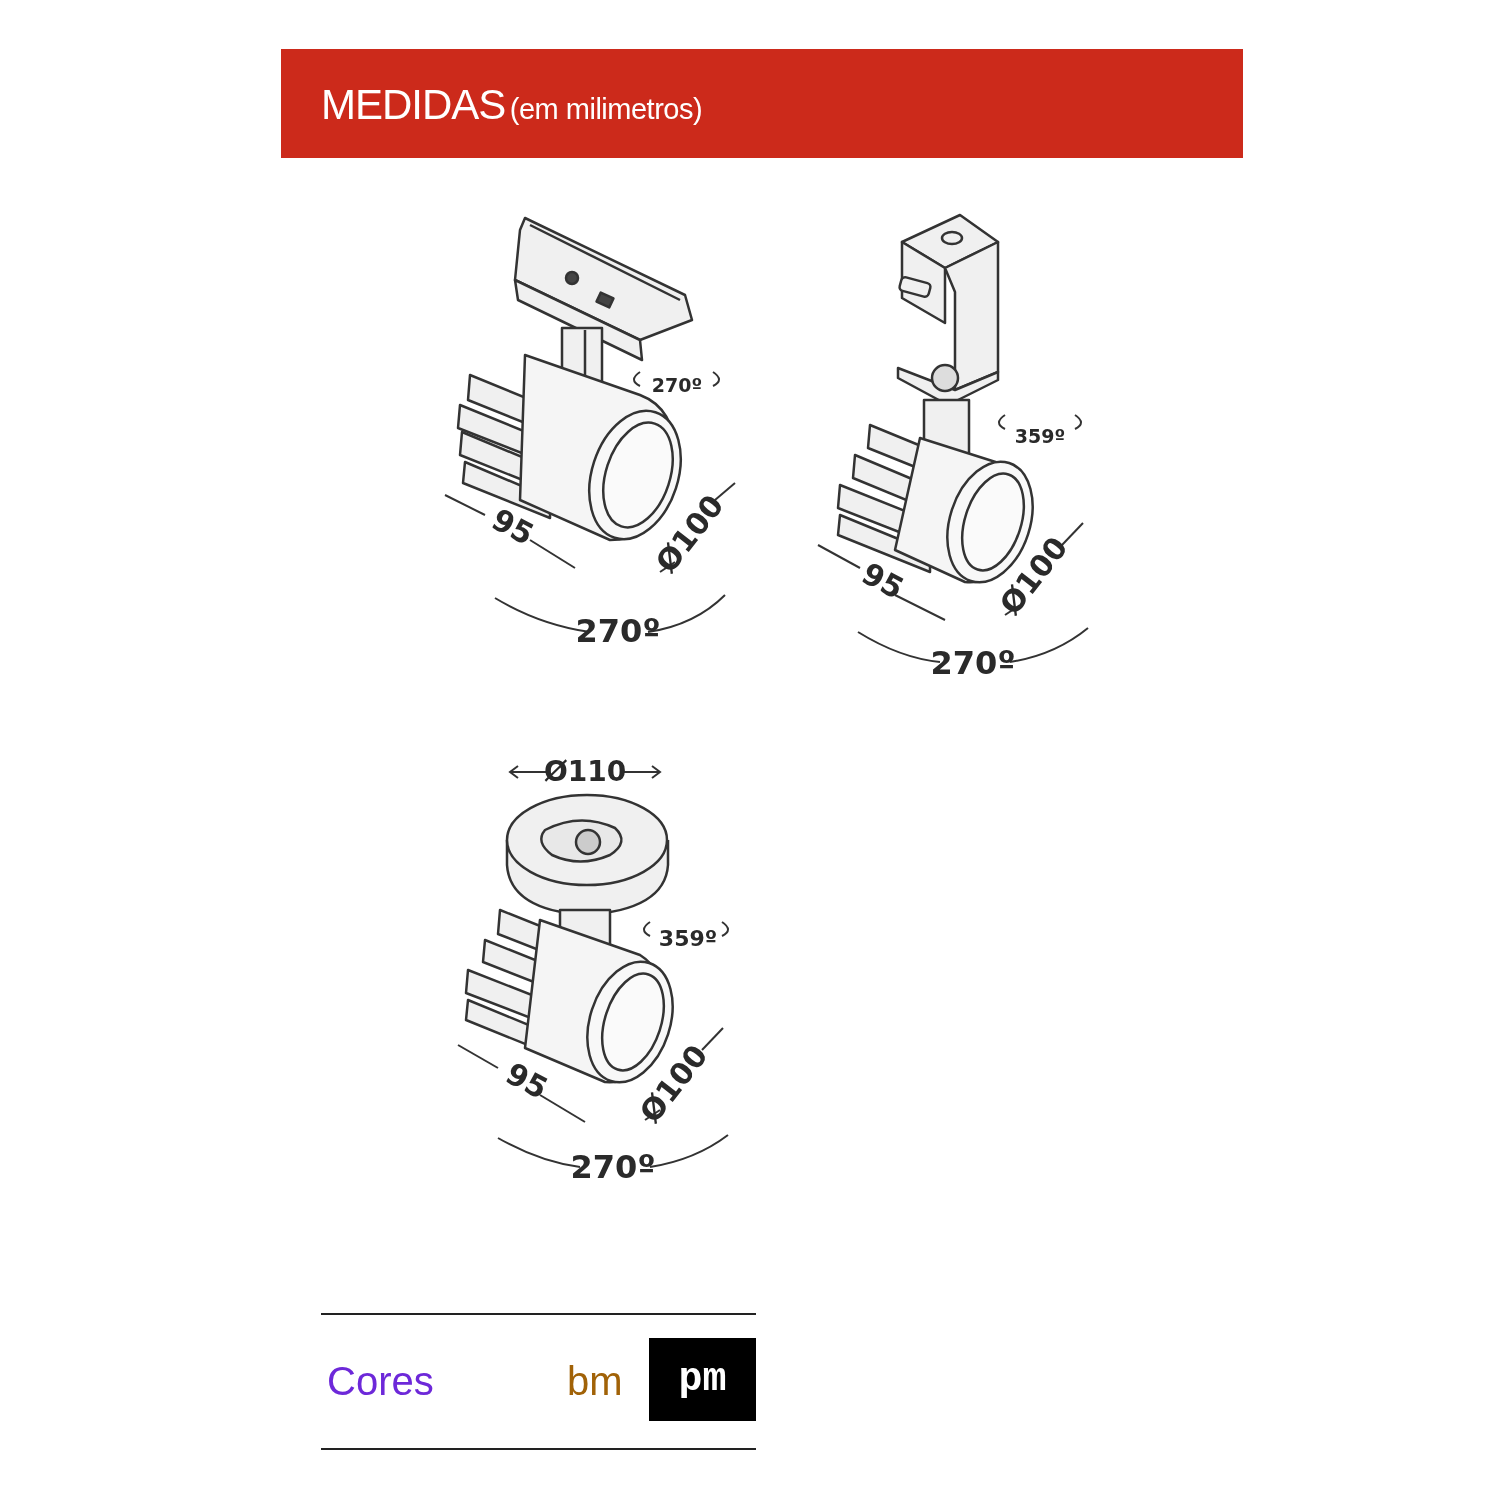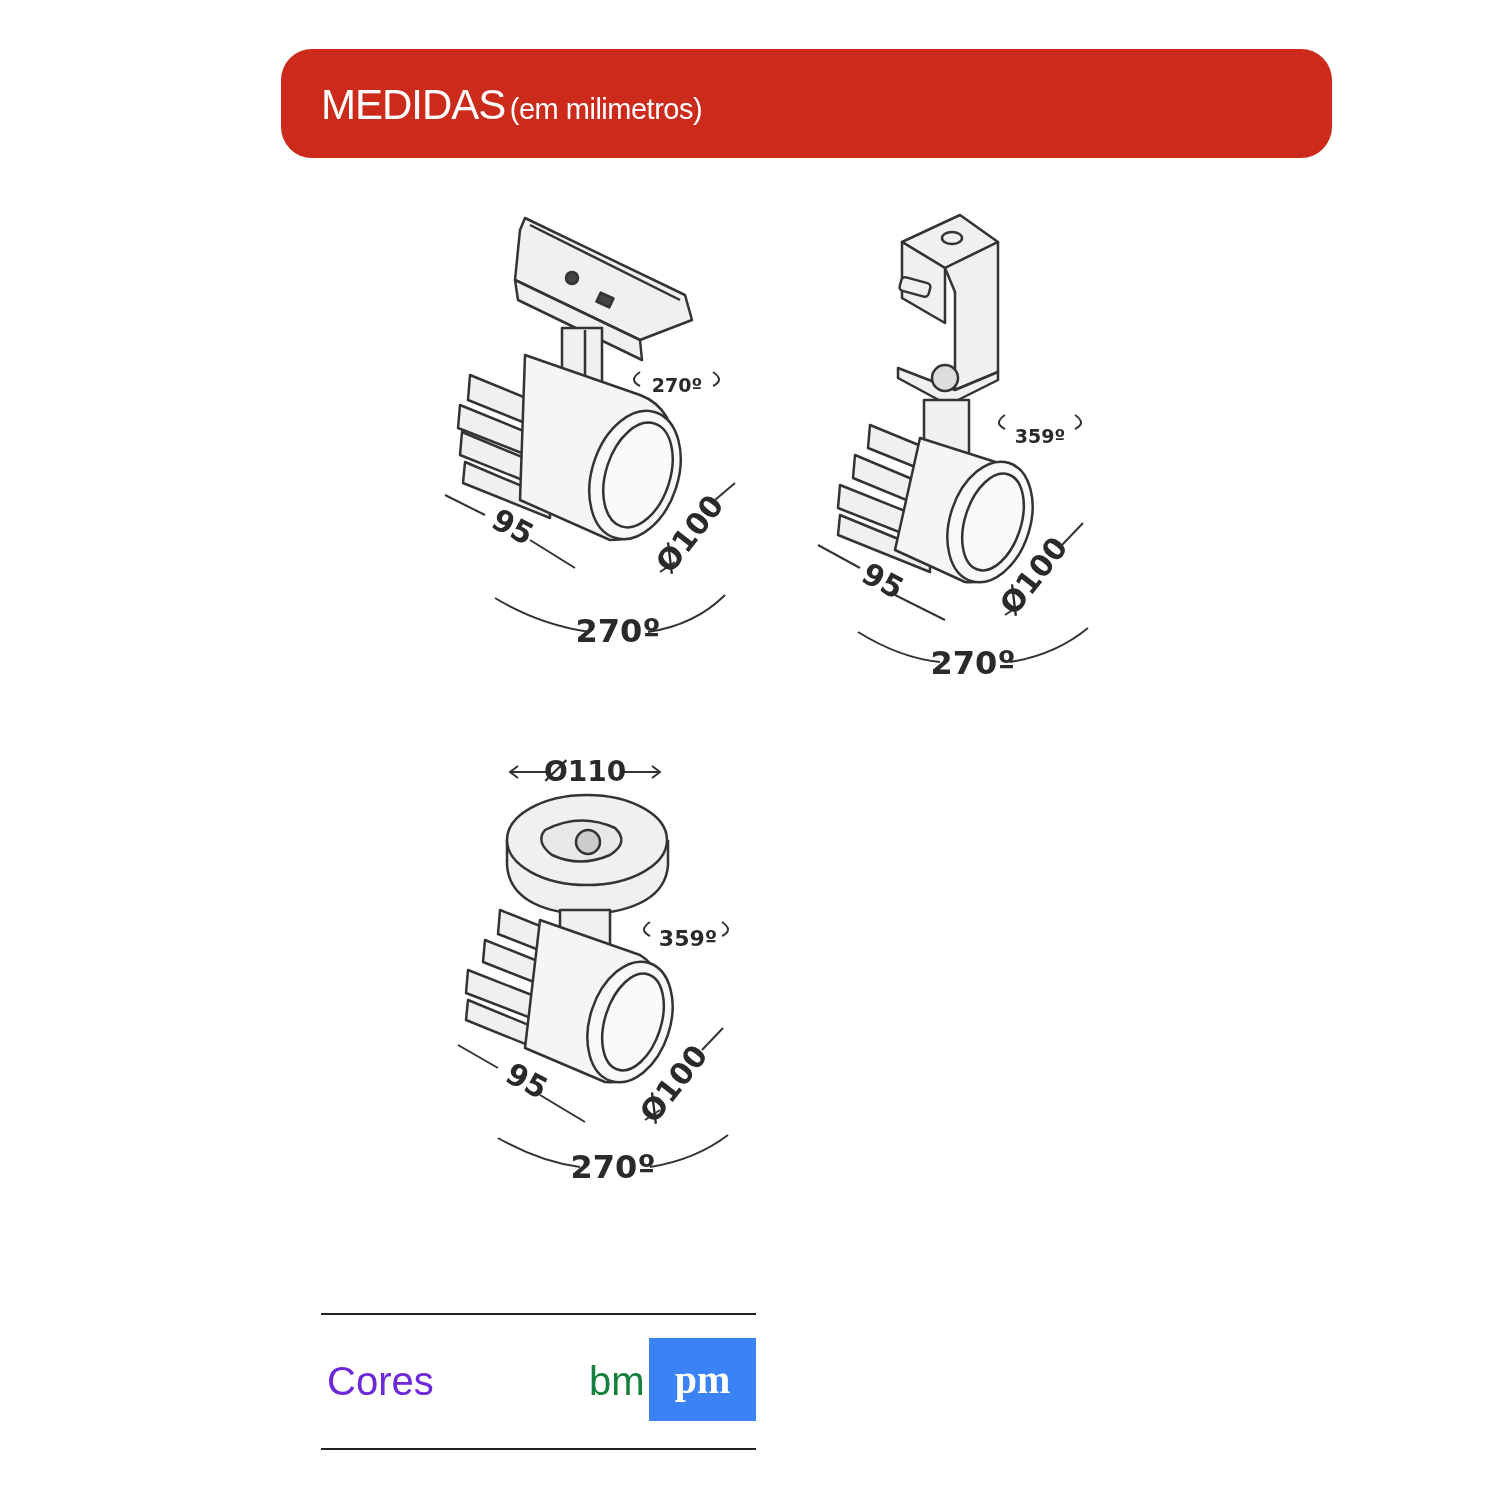--- a/index.html
+++ b/index.html
@@ -1,47 +1,45 @@
 <!DOCTYPE html>
 <html><head>
 <meta charset="utf-8">
 <style>
   html, body { margin: 0; padding: 0; background: #ffffff; }
   body { width: 1500px; height: 1500px; position: relative; overflow: hidden; font-family: "DejaVu Sans", sans-serif; }
   .header {
-    position: absolute; left: 281px; top: 49px; width: 1051px; height: 109px;
+    position: absolute; left: 281px; top: 49px; width: 962px; height: 109px;
     background: #cc2a1b;
-    border-radius: 31px;
   }
   .header .title {
     position: absolute; left: 40px; top: 32px; color: #ffffff;
     font-family: "Liberation Sans", sans-serif; white-space: nowrap;
   }
   .header .title .main { font-size: 42px; letter-spacing: -1px; }
   .header .title .sub { font-size: 29px; letter-spacing: -0.5px; }
   .figure { position: absolute; font-weight: bold; }
   .figure svg { display: block; }
   .dim-text { font-family: "DejaVu Sans", sans-serif; fill: #2a2a2a; }
   .colors {
     position: absolute; left: 321px; top: 1313px; width: 435px; height: 133px;
     border-top: 2px solid #222; border-bottom: 2px solid #222;
   }
   .colors .label {
     position: absolute; left: 6px; top: 44px; font-size: 40px; color: #6d28d9;
     font-family: "Liberation Sans", sans-serif;
   }
   .colors .opt-bm {
-    position: absolute; left: 246px; top: 44px; font-size: 40px; color: #15803d;
+    position: absolute; left: 246px; top: 44px; font-size: 40px; color: #a16207;
     font-family: "Liberation Sans", sans-serif;
-    margin-left: 22px;
   }
   .colors .opt-pm {
     position: absolute; left: 328px; top: 23px; width: 107px; height: 83px;
-    background: #3b82f6; color: #ffffff; font-size: 40px; font-weight: bold;
-    font-family: Liberation Serif, serif;
+    background: #000000; color: #ffffff; font-size: 40px; font-weight: bold;
+    font-family: Liberation Mono, monospace;
     display: flex; align-items: center; justify-content: center;
   }
 </style>
 </head>
 <body>
 
 <div class="header">
   <div class="title">
     <span class="main">MEDIDAS</span>
     <span class="sub">(em milimetros)</span>

